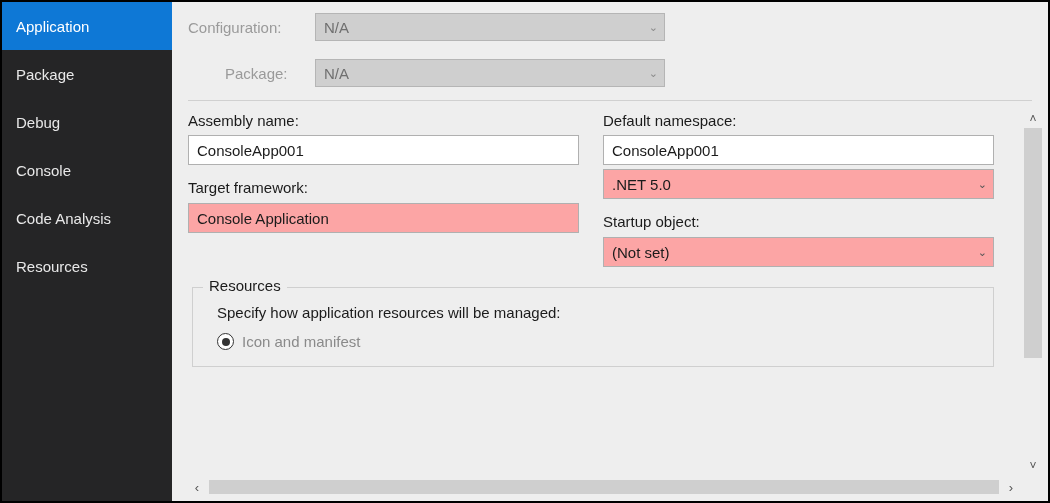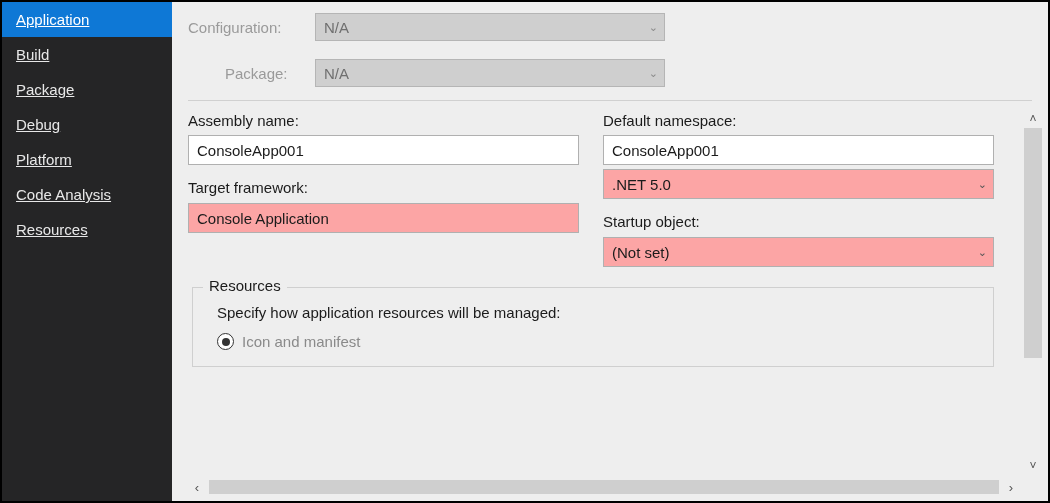--- a/index.html
+++ b/index.html
@@ -15,27 +15,26 @@
   .app {
     display:flex; width:100%; height:100%;
   }
   
   .sidebar {
     width:170px; flex:0 0 170px;
     background:#252526;
     padding-top:0;
   }
   .sidebar-item {
-    height:35px;
+    height:48px;
     display:flex; align-items:center;
     padding:0 14px;
     color:#e8e8e8;
     cursor:pointer;
     position:relative;
-    text-decoration:underline;
   }
   .sidebar-item.active {
     background:#0e78d6;
     color:#fff;
   }
   .sidebar-item.active::after {
     content:"";
     position:absolute;
     right:-10px; top:50%; transform:translateY(-50%);
     width:0; height:0;
@@ -154,30 +153,27 @@
 </head>
 <body>
 
 <div class="app">
 
   <div class="sidebar">
     <div class="sidebar-item active">
       <span>Application</span>
     </div>
     <div class="sidebar-item">
-      <span>Build</span>
-    </div>
-    <div class="sidebar-item">
       <span>Package</span>
     </div>
     <div class="sidebar-item">
       <span>Debug</span>
     </div>
     <div class="sidebar-item">
-      <span>Platform</span>
+      <span>Console</span>
     </div>
     <div class="sidebar-item">
       <span>Code Analysis</span>
     </div>
     <div class="sidebar-item">
       <span>Resources</span>
     </div>
   </div>
 
   <div class="main">

